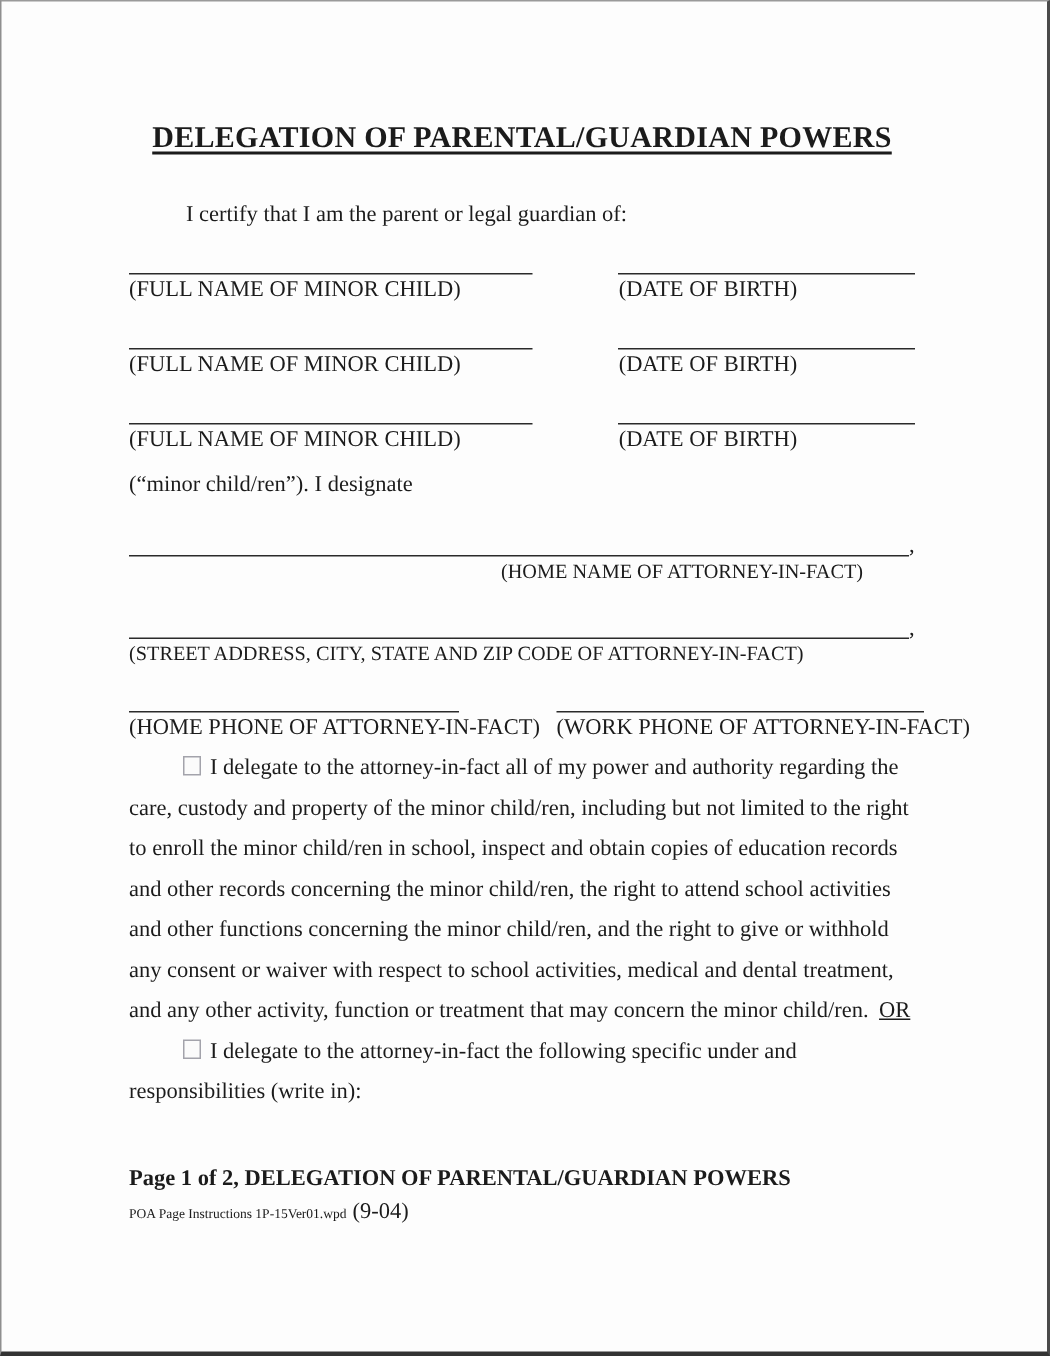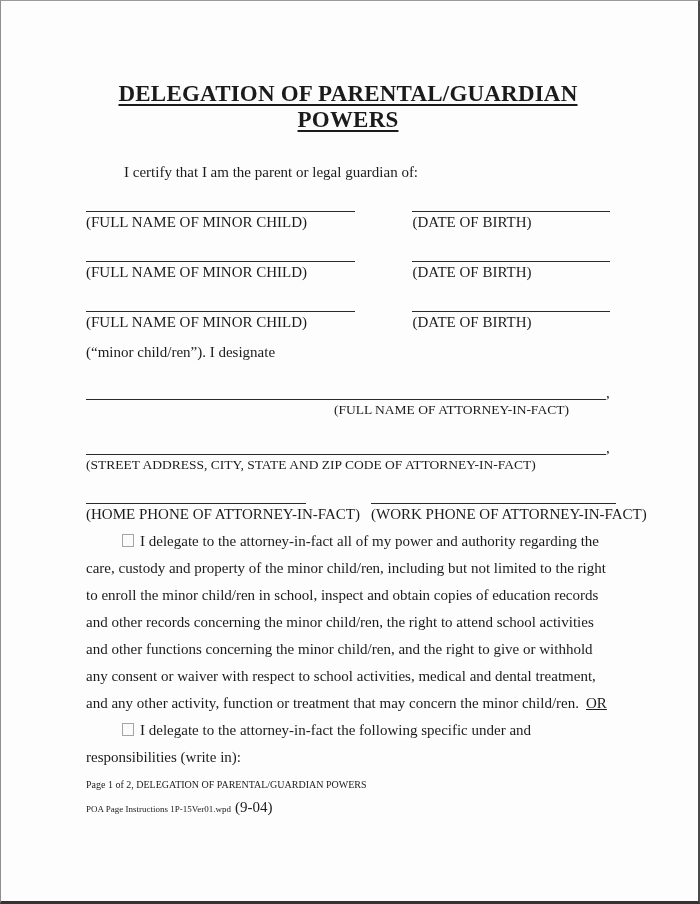--- a/index.html
+++ b/index.html
@@ -19,21 +19,21 @@
     border-bottom: 3px solid #333333;
     padding: 0 88px 0 85px;
     font-family: "Liberation Serif", "DejaVu Serif", serif;
     color: #1b1b1b;
     font-size: 15px;
     overflow: hidden;
   }
   .title {
     margin: 80px 0 0 0;
     text-align: center;
-    font-size: 23px;
+    font-size: 20px;
     font-weight: bold;
     text-decoration: underline;
     text-underline-offset: 3px;
     letter-spacing: 0.2px;
   }
   .intro {
     margin: 29px 0 0 0;
     text-indent: 38px;
     line-height: 21px;
   }
@@ -100,21 +100,21 @@
     font-weight: normal;
     text-decoration: underline;
     margin-left: 7px;
   }
   .footer {
     position: absolute;
     left: 85px;
     bottom: 82px;
     line-height: 20px;
   }
-  .footer-line1 { font-size: 10px; }
+  .footer-line1 { font-size: 15px; font-weight: bold; }
   .footer-line2 { margin-top: 2px; white-space: nowrap; }
   .footer-small { font-size: 9px; }
   .footer-version { font-size: 15px; margin-left: 4px; }
 </style>
 </head>
 <body>
 
 <div class="page">
 
   <h1 class="title">DELEGATION OF PARENTAL/GUARDIAN POWERS</h1>
@@ -153,21 +153,21 @@
       <div class="field-label">(DATE OF BIRTH)</div>
     </div>
   </div>
 
   <p class="designate">(“minor child/ren”).  I designate</p>
 
   <div class="longline-row">
     <div class="blank"></div>
       <span class="comma">,</span>
   </div>
-  <div class="under-label attorney-name-label">(FULL NAME OF ATTORNEY-IN-FACT)</div>
+  <div class="under-label attorney-name-label">(HOME NAME OF ATTORNEY-IN-FACT)</div>
 
   <div class="longline-row">
     <div class="blank"></div>
       <span class="comma">,</span>
   </div>
   <div class="under-label attorney-address-label">(STREET ADDRESS, CITY, STATE AND ZIP CODE OF ATTORNEY-IN-FACT)</div>
 
   <div class="phone-row">
     <div class="field-left">
       <div class="blank"></div>

